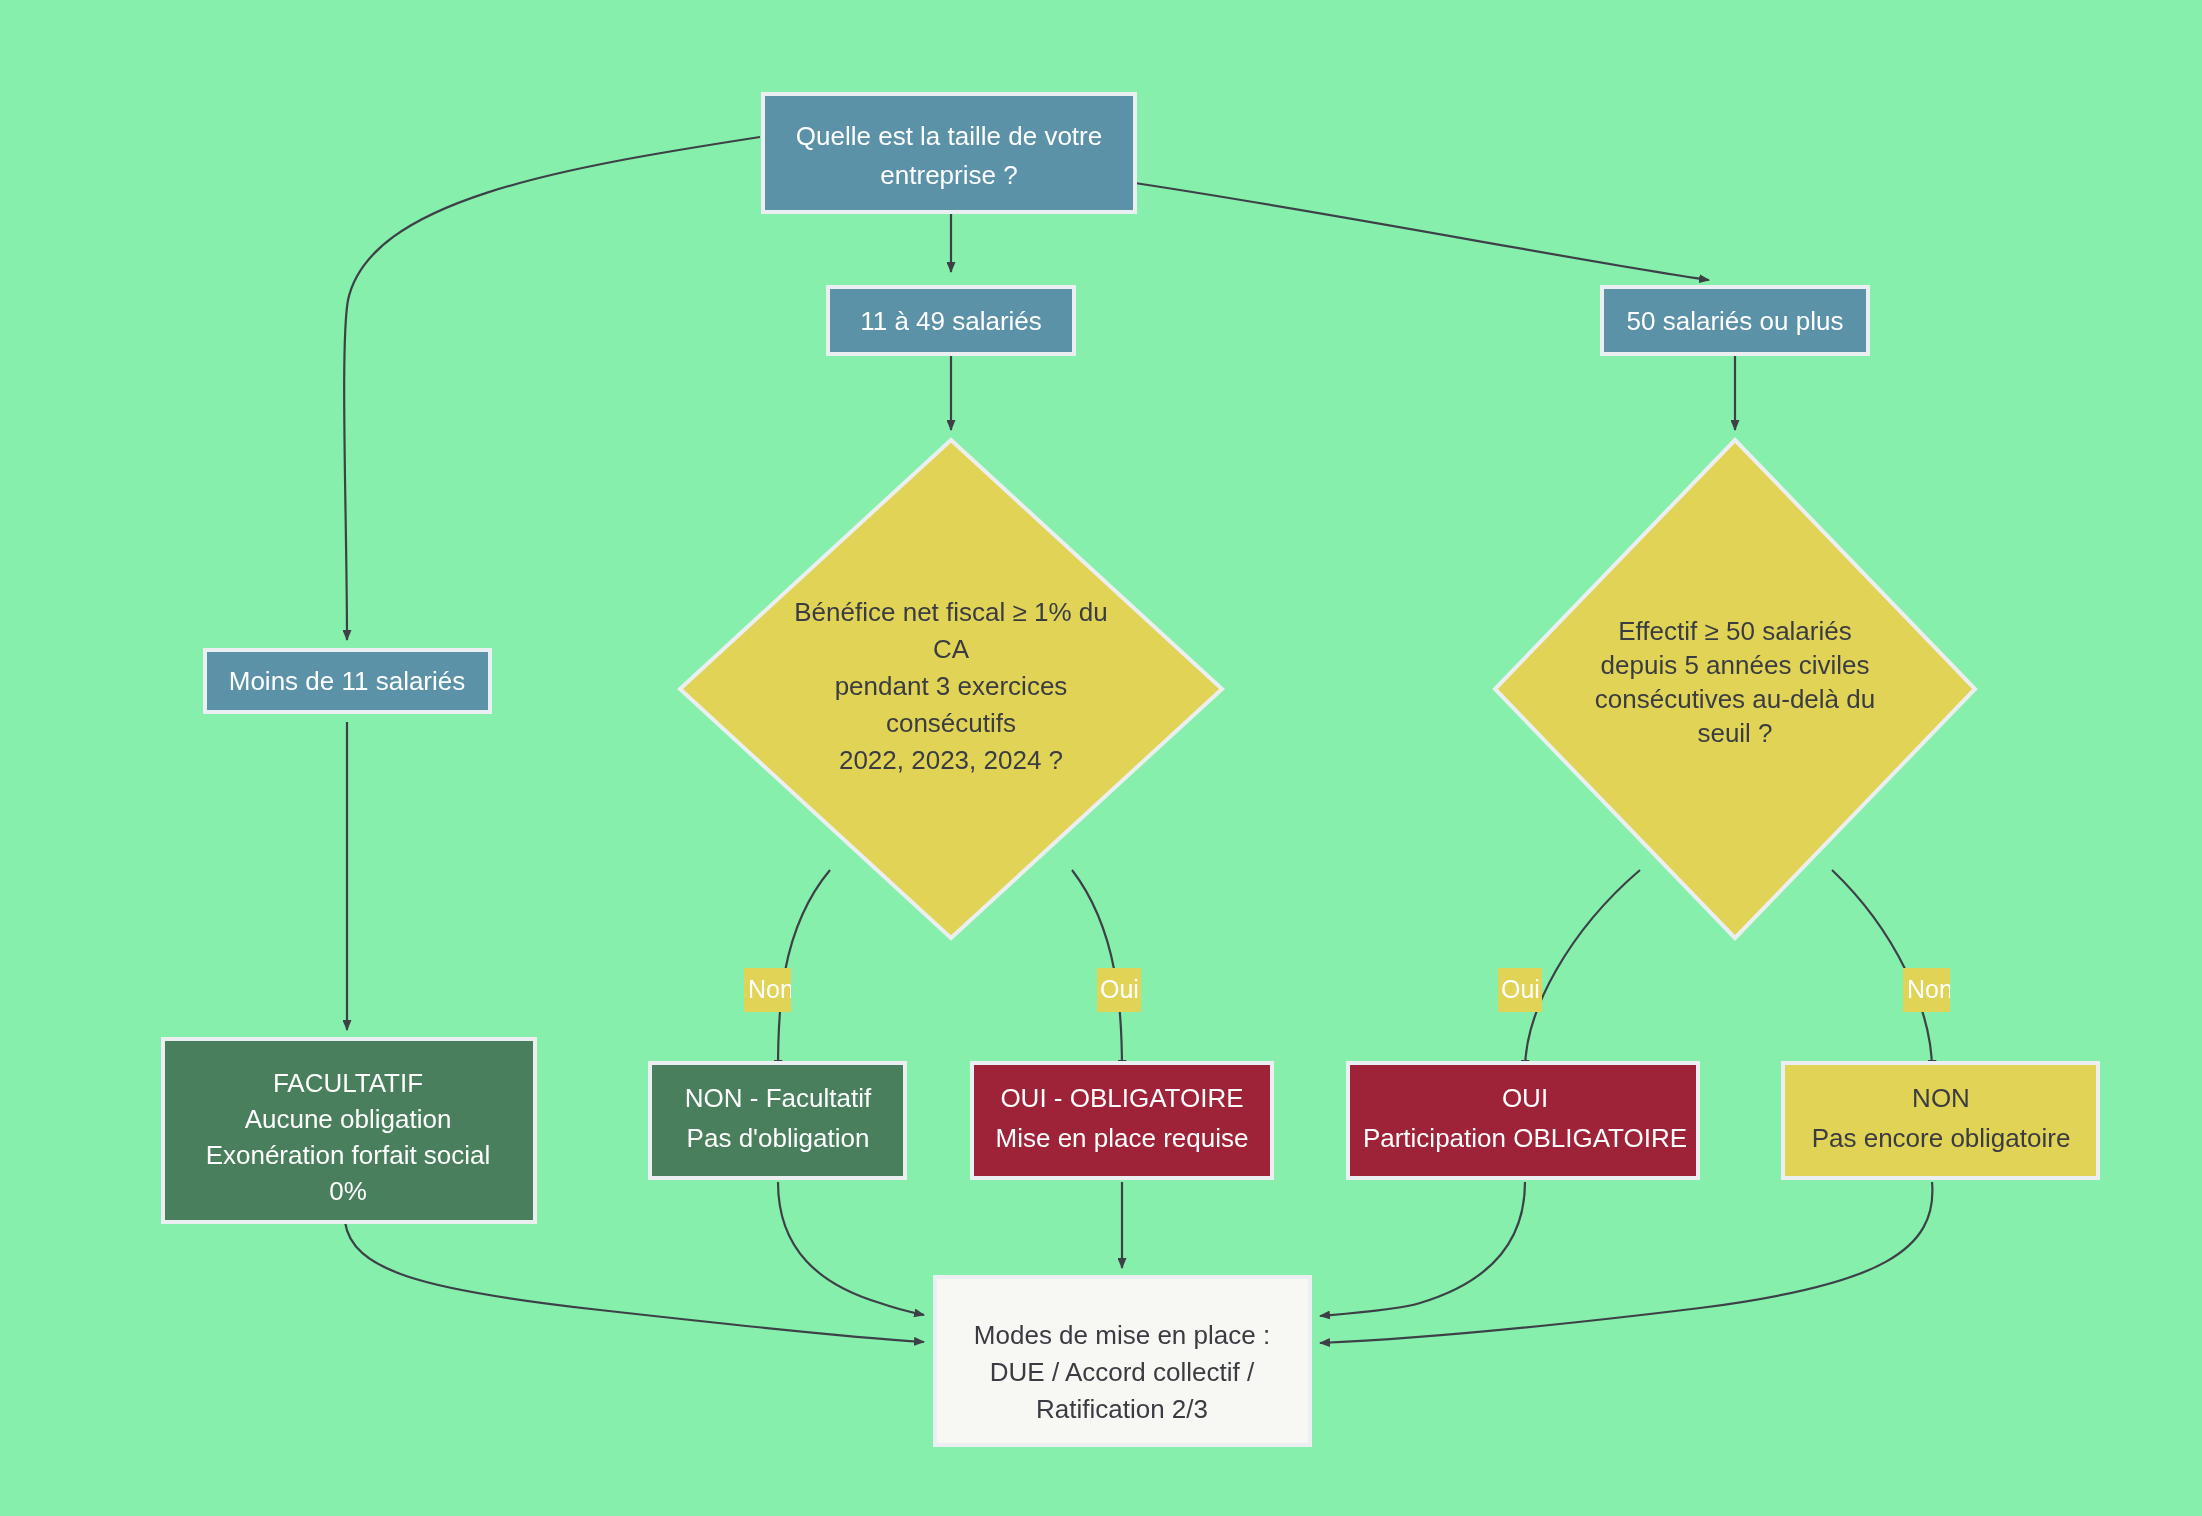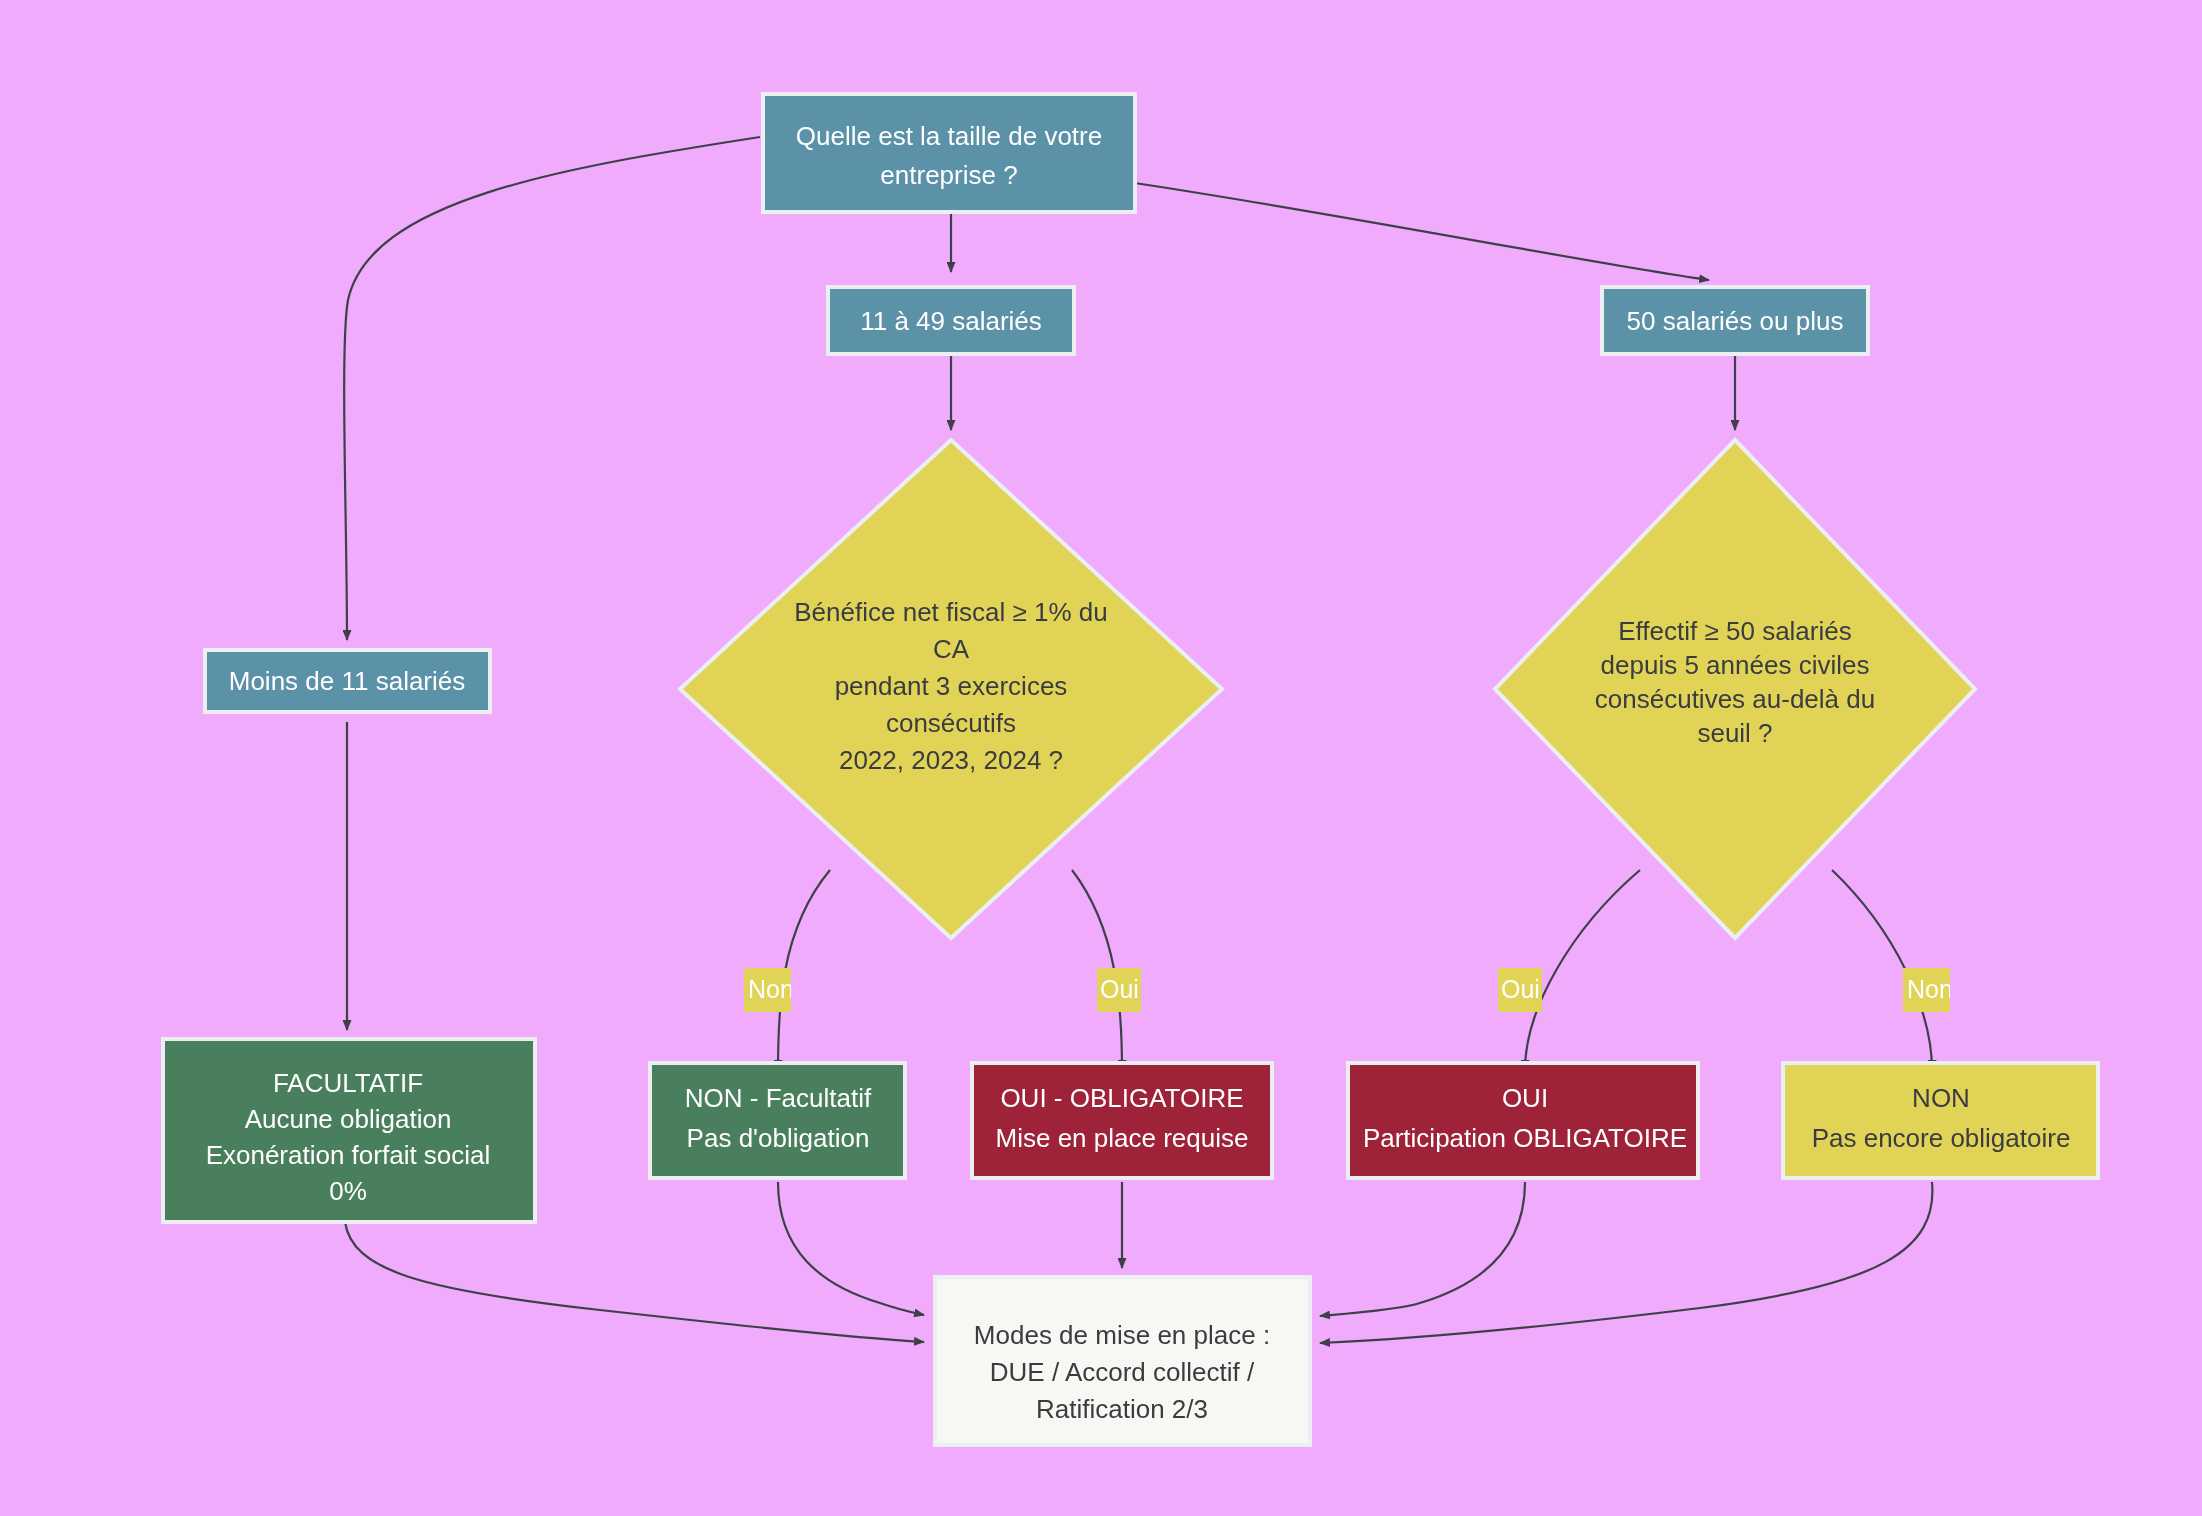--- a/index.html
+++ b/index.html
@@ -10,21 +10,21 @@
   body {
     width: 2202px;
     height: 1516px;
     font-family: "Liberation Sans", sans-serif;
     overflow: hidden;
   }
   #flowchart-root {
     position: relative;
     width: 2202px;
     height: 1516px;
-    background: #f0abfc;
+    background: #86efac;
     text-align: center;
   }
   svg.diagram {
     position: absolute;
     top: 0;
     left: 0;
     width: 2202px;
     height: 1516px;
     display: block;
   }

